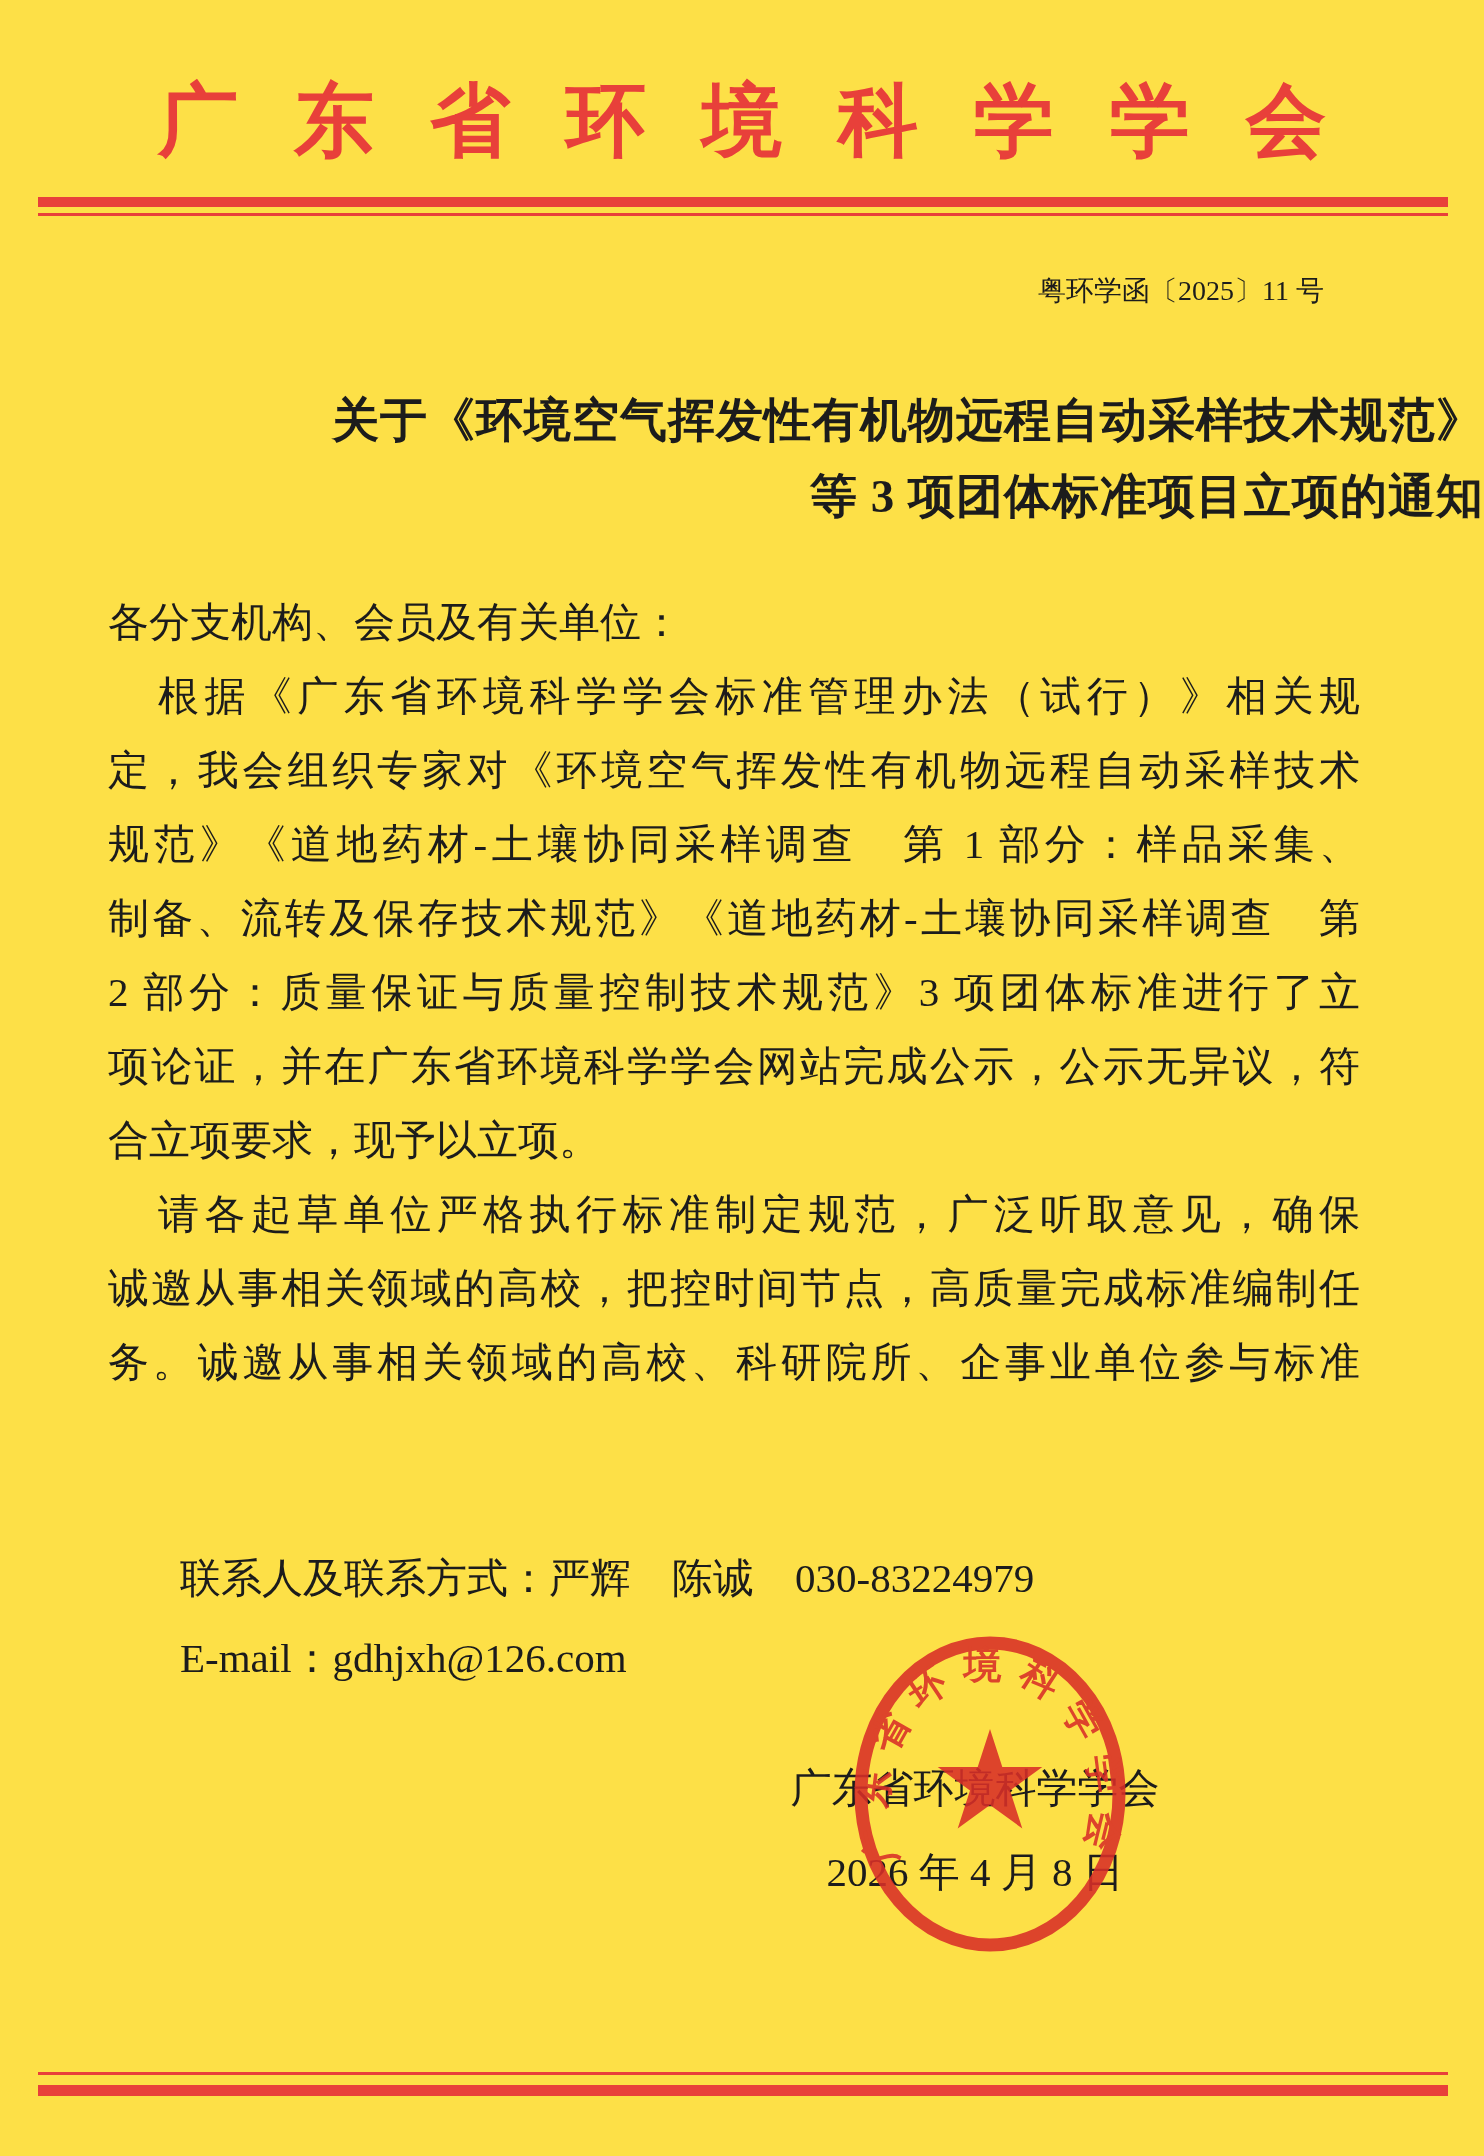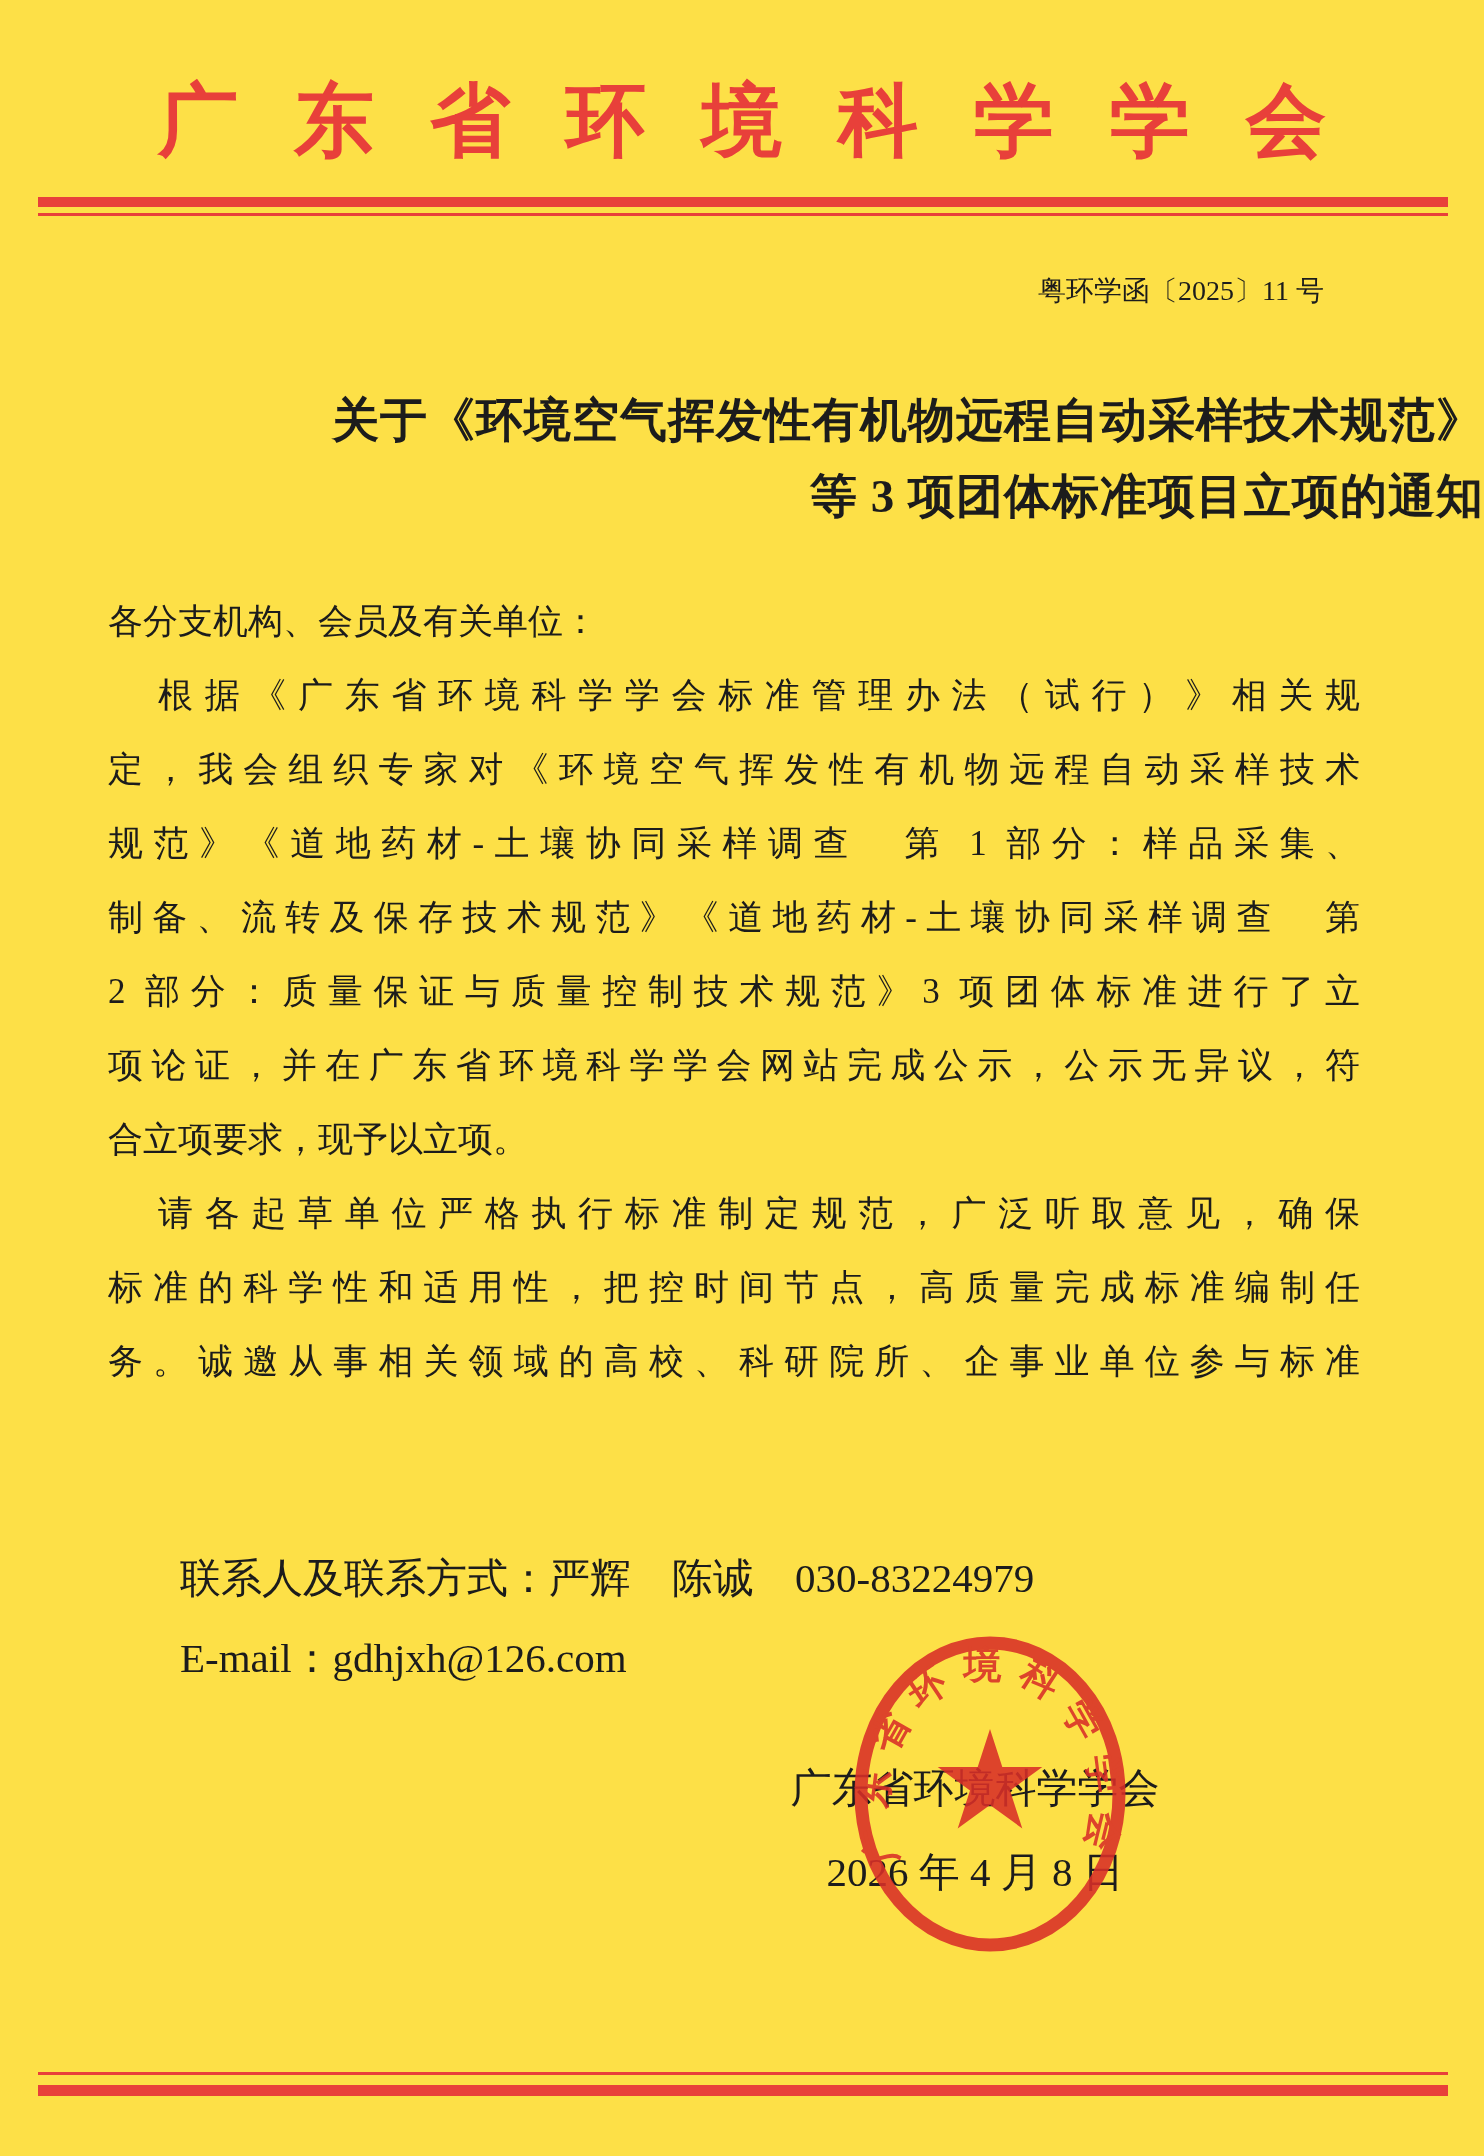--- a/index.html
+++ b/index.html
@@ -50,21 +50,21 @@
     font-size: 47px;
     line-height: 76px;
     letter-spacing: 1px;
   }
   
   .body-block {
     position: absolute;
     top: 585px;
     left: 108px;
     width: 1252px;
-    font-size: 35px;
+    font-size: 41px;
   }
   .bline {
     height: 74px;
     line-height: 74px;
     text-align: justify;
     text-align-last: justify;
     white-space: nowrap;
   }
   .bline.plain { text-align-last: left; }
   .bline.indent { text-indent: 50px; }
@@ -130,21 +130,21 @@
       <div class="bline">定，我会组织专家对《环境空气挥发性有机物远程自动采样技术</div>
       <div class="bline">规范》《道地药材-土壤协同采样调查　第 1 部分：样品采集、</div>
       <div class="bline">制备、流转及保存技术规范》《道地药材-土壤协同采样调查　第</div>
       <div class="bline">2 部分：质量保证与质量控制技术规范》3 项团体标准进行了立</div>
       <div class="bline">项论证，并在广东省环境科学学会网站完成公示，公示无异议，符</div>
       <div class="bline plain">合立项要求，现予以立项。</div>
     </div>
 
     <div>
       <div class="bline indent">请各起草单位严格执行标准制定规范，广泛听取意见，确保</div>
-      <div class="bline">标准的科学性和适用性，把控时间节点，高质量完成标准编制任</div>
+      <div class="bline">诚邀从事相关领域的高校，把控时间节点，高质量完成标准编制任</div>
       <div class="bline">务。诚邀从事相关领域的高校、科研院所、企事业单位参与标准</div>
     </div>
   </div>
 
   <div class="contact-block">
     <div>联系人及联系方式：严辉　陈诚　030-83224979</div>
     <div>E-mail：gdhjxh@126.com</div>
   </div>
 
   <div class="signature-block">

